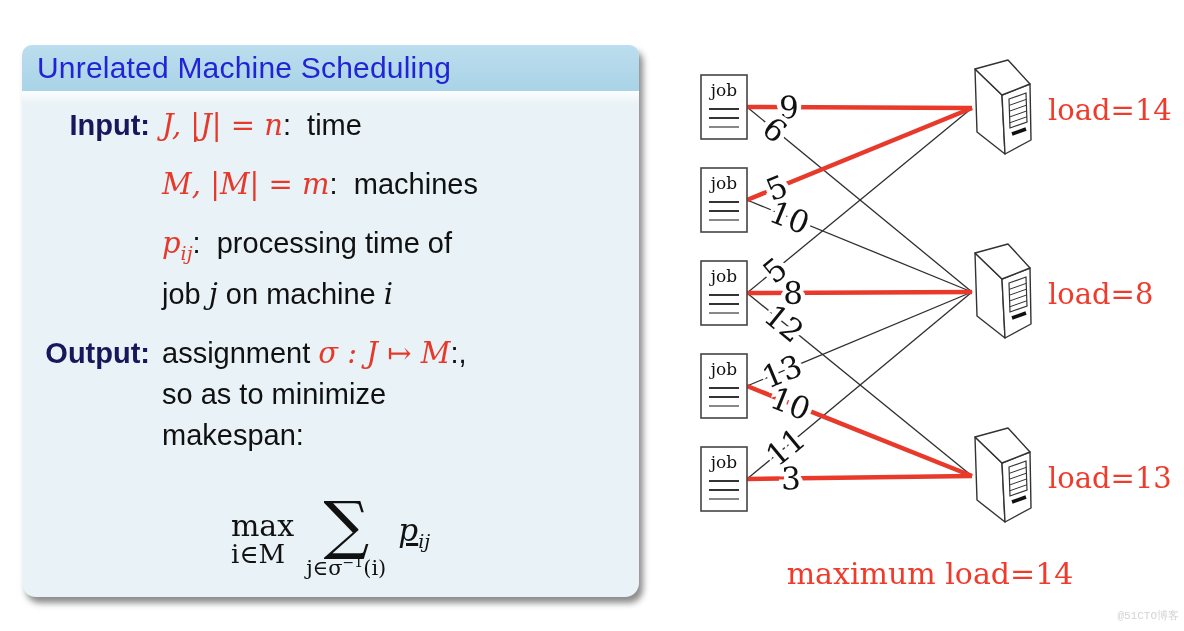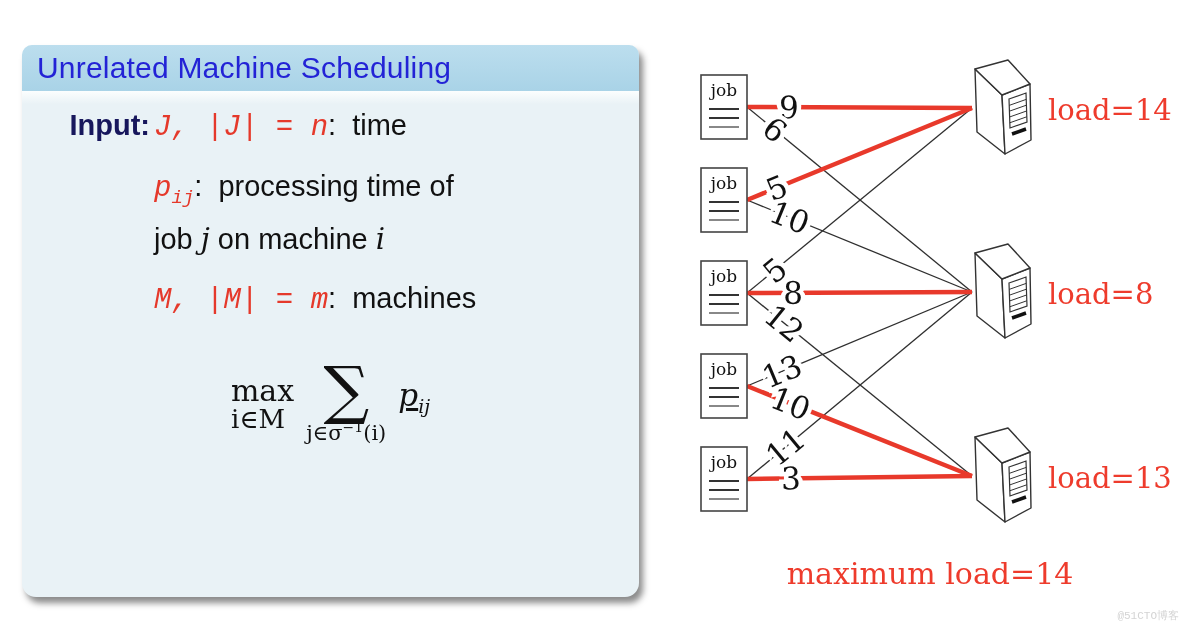--- a/index.html
+++ b/index.html
@@ -11,27 +11,27 @@
          border-radius:10px 10px 14px 14px; background:#e9f2f6;
          box-shadow:4px 6px 6px rgba(25,25,25,0.5);margin-top:18px; }
   .box-header { height:46px; border-radius:10px 10px 0 0;
                 background:linear-gradient(180deg,#bcdeee 0%,#a9d3e7 100%);
                 display:flex; align-items:center; padding:0 15px; }
   .box-title { font-size:30px; color:#2323d6; letter-spacing:0.2px; }
   .box-body { position:relative; padding-top:14px; }
   .box-body::before { content:""; position:absolute; top:0; left:0; right:0; height:13px;
                       background:linear-gradient(#fcfefe, rgba(233,242,246,0)); }
 
-  .def-row { display:grid; grid-template-columns:128px 1fr; column-gap:4px;
+  .def-row { display:grid; grid-template-columns:128px 1fr; column-gap:12px;
              margin-bottom:18px; font-size:29px; line-height:41px; color:#111; }
   .def-label { text-align:right; font-weight:bold; color:#17175c; }
   .keep-sp { white-space:pre-wrap; }
 
   .math  { font-family:"DejaVu Serif", serif; font-style:italic; }
-  .mred  { color:#e5392b;font-family:Liberation Mono, monospace; }
+  .mred  { color:#e5392b; }
   .msub  { font-size:19px; }
 
   
   .formula { display:flex; justify-content:center; align-items:center;
              margin-top:42px; color:#111; font-family:"DejaVu Serif", serif; }
   .f-max { text-align:left; font-size:30px; }
   .f-max .under { display:block; font-size:26px; margin-top:-4px; }
   .f-sum { text-align:center; margin:0 12px; }
   .f-sum .sigma { display:block; font-size:64px; line-height:0.85; }
   .f-sum .under { display:block; font-size:21px; margin-top:2px;text-align:center; }
@@ -58,32 +58,40 @@
     <div class="def-row">
       <div class="def-label">Input:</div>
       <div>
         <span class="math mred">J, |J| = n</span><span class="keep-sp">:  time</span>
       </div>
     </div>
 
     <div class="def-row">
       <div class="def-label"></div>
       <div>
+        <span class="math mred">M, |M| = m</span><span class="keep-sp">:  machines</span>
+      </div>
+    </div>
+
+    <div class="def-row">
+      <div class="def-label"></div>
+      <div>
         <span class="math mred">p</span><sub class="math mred msub">ij</sub><span class="keep-sp">:  processing time of</span><br>
         <span class="keep-sp">job </span><span class="math">j</span><span class="keep-sp"> on machine </span><span class="math">i</span>
       </div>
     </div>
 
     <div class="def-row">
-      <div class="def-label"></div>
+      <div class="def-label">Output:</div>
       <div>
-        <span class="math mred">M, |M| = m</span><span class="keep-sp">:  machines</span>
+        <span class="keep-sp">assignment </span><span class="math mred">σ : J ↦ M</span><span>:,</span><br>
+        <span>so as to minimize</span><br>
+        <span>makespan:</span>
       </div>
     </div>
-
 
     <div class="formula">
       <span class="f-max">
         <span>max</span>
         <span class="under">i∈M</span>
       </span>
       <span class="f-sum">
         <span class="sigma">∑</span>
         <span class="under"><span>j∈σ</span><sup>−1</sup><span>(i)</span></span>
       </span>

